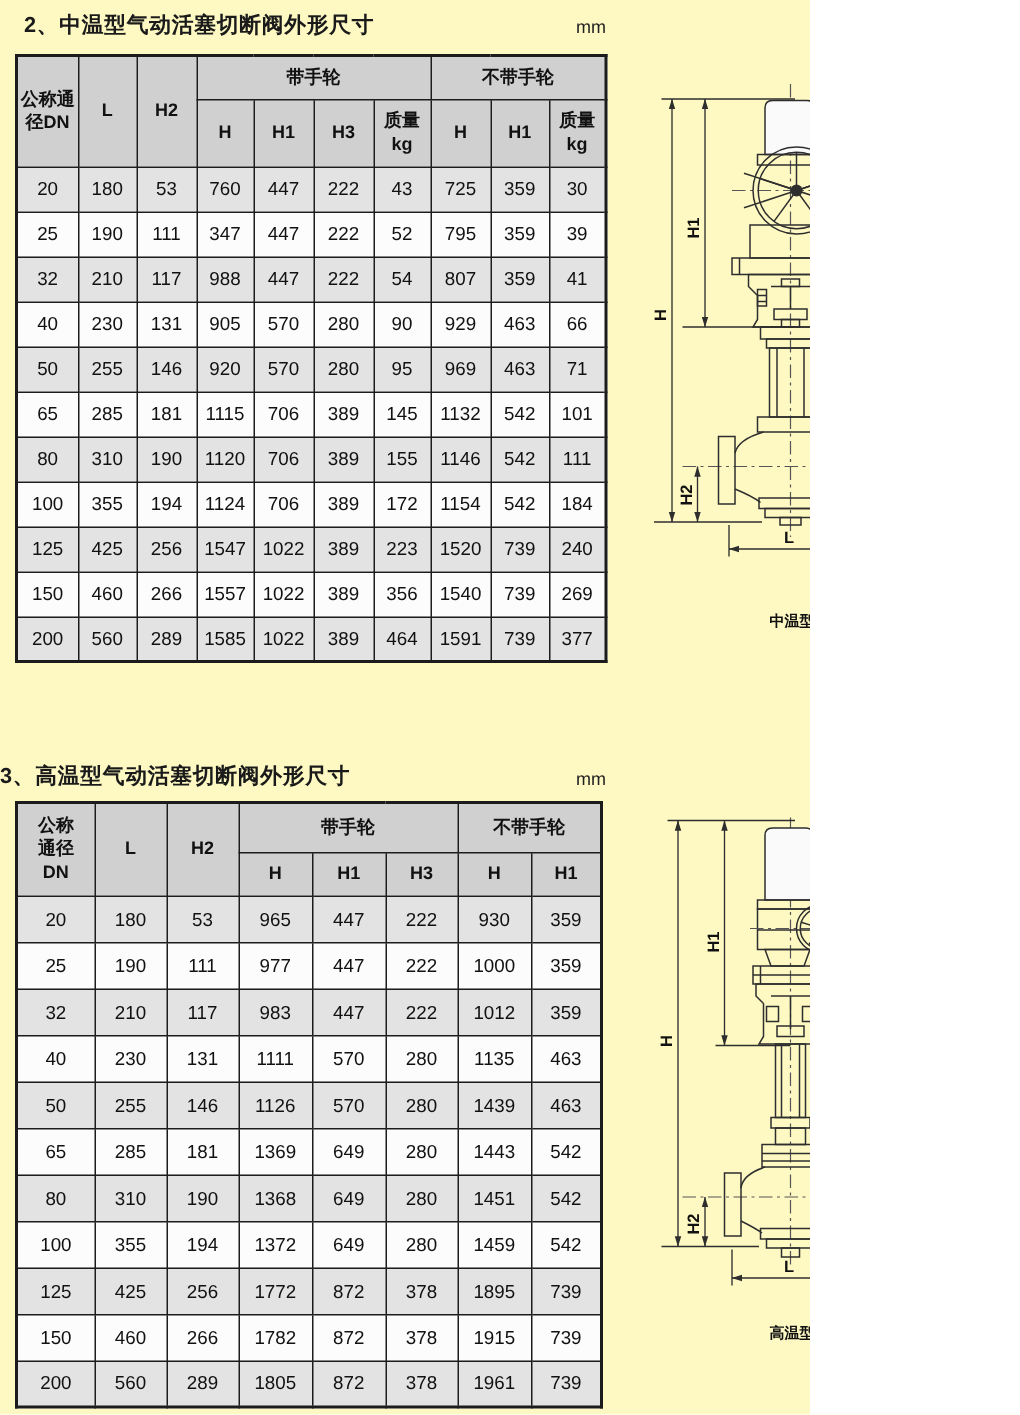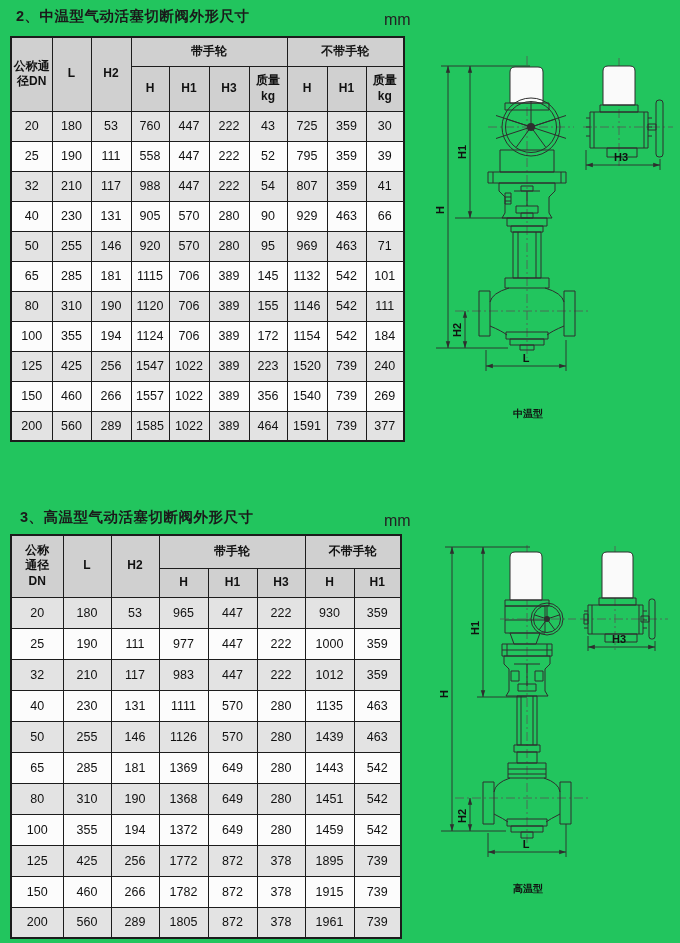--- a/index.html
+++ b/index.html
@@ -1,21 +1,21 @@
 <!DOCTYPE html>
 <html><head>
 <meta charset="utf-8">
 <style>
   html,body { margin:0; padding:0; background:#ffffff; }
   .page {
-    position:relative; width:680px; height:943px; overflow:hidden;
-    background:#22c55e; font-family:"Liberation Sans", sans-serif; color:#1a1a1a;
+    position:relative; width:540px; height:943px; overflow:hidden;
+    background:#fef9c3; font-family:"Liberation Sans", sans-serif; color:#1a1a1a;
   }
   .sec-title { position:absolute; font-size:14.5px; font-weight:bold; letter-spacing:.5px; white-space:nowrap; }
-  .unit-label { position:absolute; font-size:16px; color:#222; }
+  .unit-label { position:absolute; font-size:12px; color:#222; }
   table.dim-table {
     position:absolute; border-collapse:collapse; table-layout:fixed;
     border:2px solid #1c1c1c; background:#fcfcfc;
   }
   .dim-table th, .dim-table td {
     border:1.5px solid #1c1c1c; text-align:center; vertical-align:middle; padding:0;
   }
   .dim-table th {
     background:#d0d0d0; font-size:12px; font-weight:bold;
     white-space:pre-line; line-height:1.3; color:#111;
@@ -86,21 +86,21 @@
           <td>222</td>
           <td>43</td>
           <td>725</td>
           <td>359</td>
           <td>30</td>
         </tr>
         <tr>
           <td>25</td>
           <td>190</td>
           <td>111</td>
-          <td>558</td>
+          <td>347</td>
           <td>447</td>
           <td>222</td>
           <td>52</td>
           <td>795</td>
           <td>359</td>
           <td>39</td>
         </tr>
         <tr class="alt">
           <td>32</td>
           <td>210</td>
@@ -303,21 +303,21 @@
       <line class="dim" x1="486" y1="366" x2="566" y2="366" marker-start="url(#arA)" marker-end="url(#arA)"></line>
       <text class="dlab" x="526" y="362">L</text>
       <line class="dim" x1="586" y1="150" x2="586" y2="170"></line>
       <line class="dim" x1="660" y1="159" x2="660" y2="170"></line>
       <line class="dim" x1="586" y1="165" x2="660" y2="165" marker-start="url(#arA)" marker-end="url(#arA)"></line>
       <text class="dlab" x="621" y="161">H3</text>
     </g>
   </svg>
   <div class="caption" style="left:478px; top:407px;">中温型</div>
 
-  <div class="sec-title" style="left:20px; top:508px;text-align:center;">3、高温型气动活塞切断阀外形尺寸</div>
+  <div class="sec-title" style="left:0; top:508px;text-align:center;">3、高温型气动活塞切断阀外形尺寸</div>
   <div class="unit-label" style="left:384px; top:512px;">mm</div>
 
   <table class="dim-table" id="t2" style="left:10px; top:534px; width:390px;">
     <colgroup>
       <col style="width:52px">
         <col style="width:48px">
         <col style="width:48px">
         <col style="width:49px">
       <col style="width:49px">
         <col style="width:48px">

